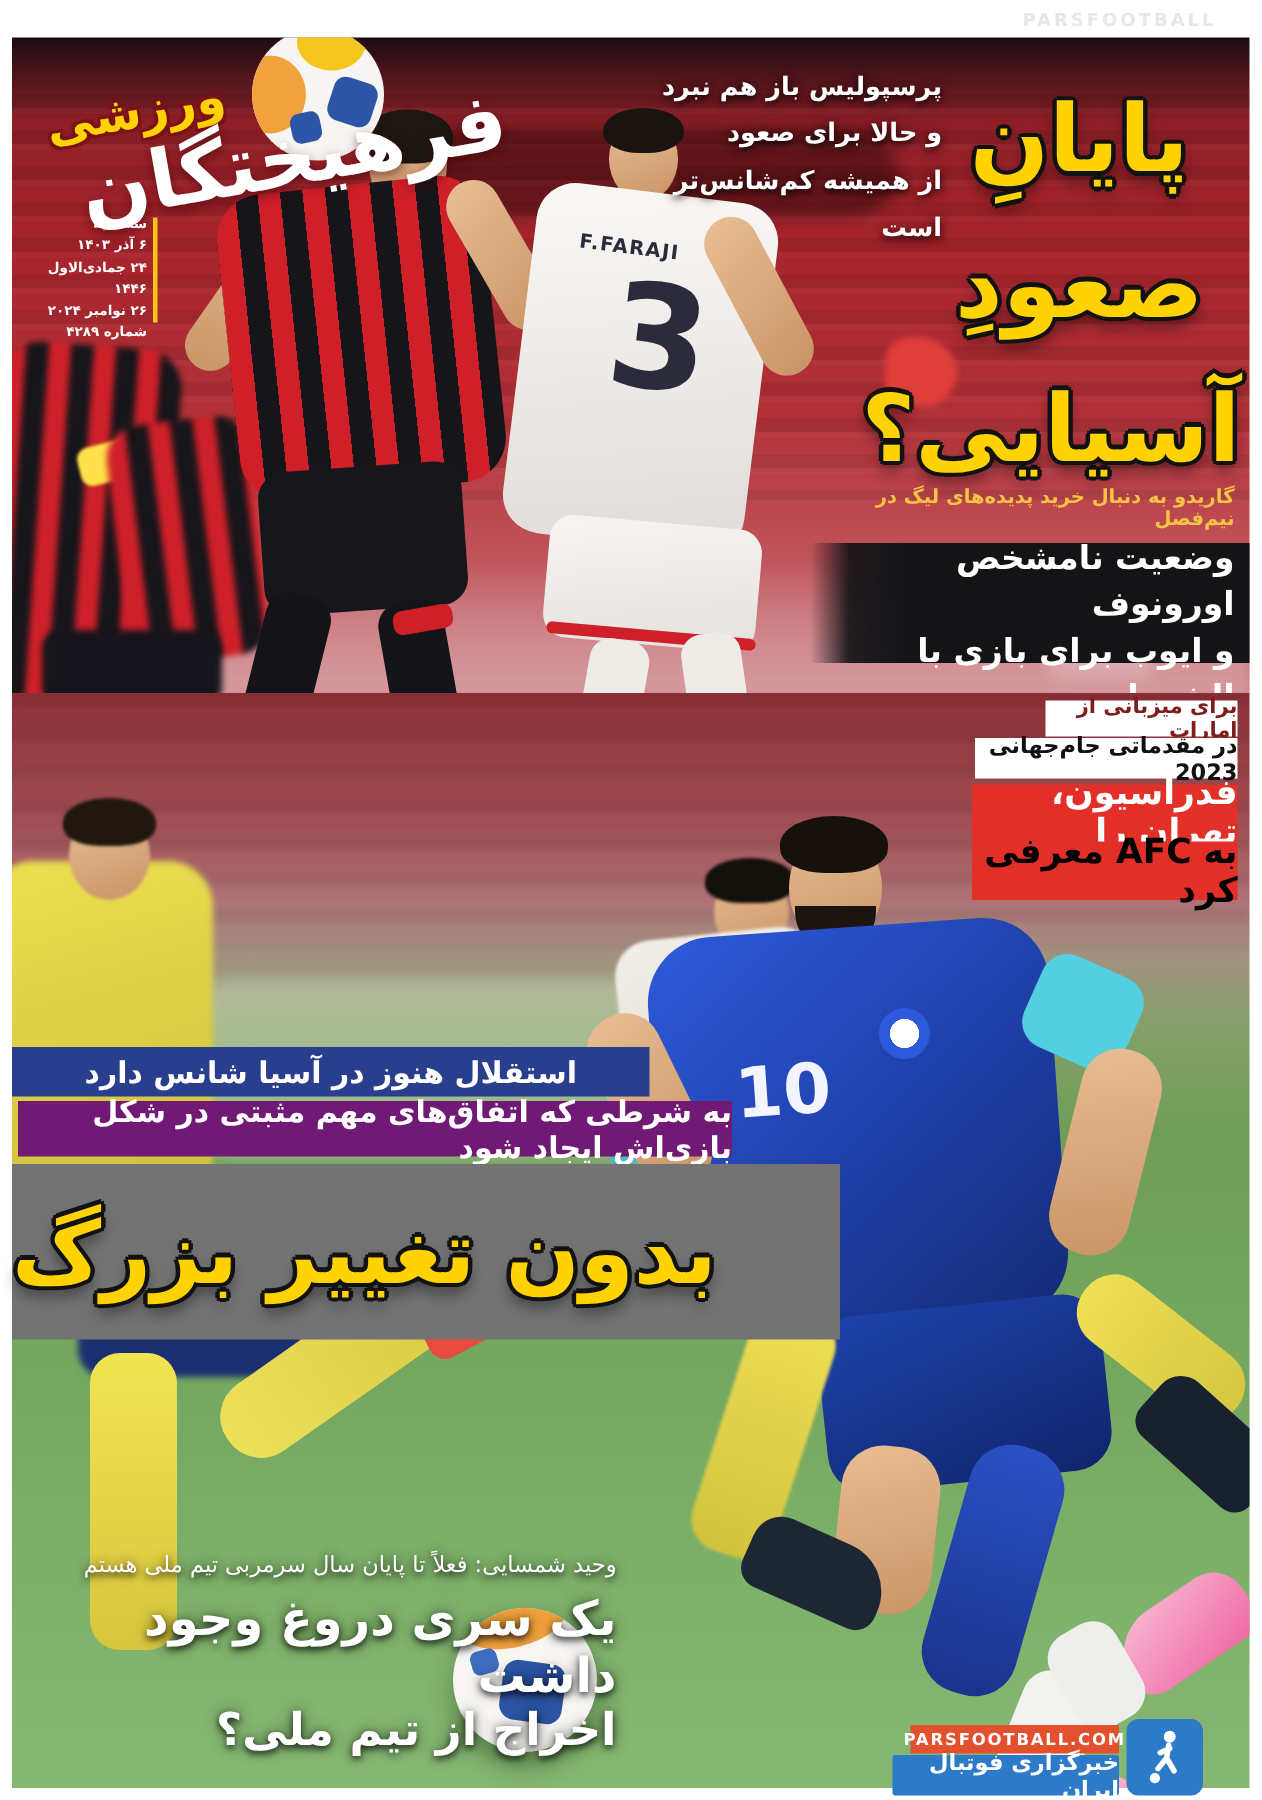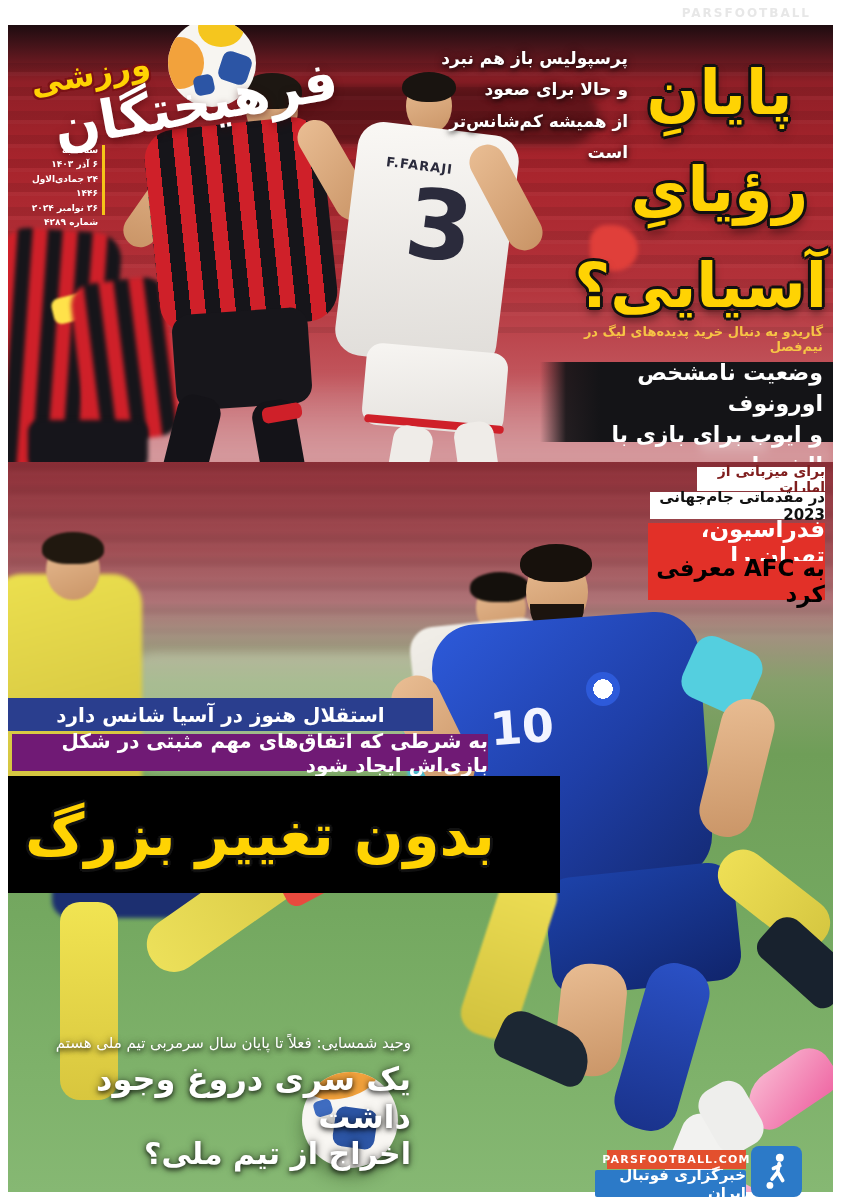--- a/index.html
+++ b/index.html
@@ -90,21 +90,21 @@
     </div>
 
     <div class="abs rtl shadow-txt" style="left:405px;top:18px;width:215px;text-align:right;color:#fff;font-weight:bold;font-size:17px;line-height:1.85;">
       <div>پرسپولیس باز هم نبرد</div>
       <div>و حالا برای صعود</div>
       <div>از همیشه کم‌شانس‌تر است</div>
     </div>
 
     <div class="abs rtl outline-y" style="right:6px;top:20px;width:215px;text-align:center;font-size:62px;line-height:1.56;">
       <div>پایانِ</div>
-      <div>رؤیایِ</div>
+      <div>صعودِ</div>
       <div>آسیایی؟</div>
     </div>
   </div>
 
   <div class="abs rtl" style="left:540px;top:362px;width:293px;height:80px;
               background:linear-gradient(90deg,rgba(20,20,23,0) 0,rgba(20,20,23,.92) 26px,#141417 60px);
               display:flex;flex-direction:column;justify-content:center;align-items:flex-start;padding:0;box-sizing:border-box;">
     <div style="color:#f6c445;font-size:13px;font-weight:bold;margin:2px 0 4px 0;padding-right:10px;">گاریدو به دنبال خرید پدیده‌های لیگ در نیم‌فصل</div>
     <div style="color:#fff;font-size:22px;font-weight:800;padding-right:10px;line-height:1.4;">وضعیت نامشخص اورونوف</div>
     <div style="color:#fff;font-size:22px;font-weight:800;padding-right:10px;line-height:1.4;">و ایوب برای بازی با الشرطه</div>
@@ -172,21 +172,21 @@
   <div class="abs rtl center" style="left:648px;top:561px;width:177px;height:39px;background:#e23028;">
     <span style="color:#000000;font-size:23px;font-weight:800;">به AFC معرفی کرد</span>
   </div>
 
   <div class="abs rtl center" style="left:8px;top:698px;width:425px;height:33px;background:#2a3e8e;">
     <span style="color:#fff;font-size:20px;font-weight:800;">استقلال هنوز در آسیا شانس دارد</span>
   </div>
   <div class="abs rtl center" style="left:12px;top:734px;width:476px;height:37px;background:#701a75;">
     <span style="color:#fff;font-size:20px;font-weight:800;">به شرطی که اتفاق‌های مهم مثبتی در شکل بازی‌اش ایجاد شود</span>
   </div>
-  <div class="abs rtl right" style="left:8px;top:776px;width:552px;height:117px;background:#000000;padding-right:14px;box-sizing:border-box;padding-left:17px;">
+  <div class="abs rtl right" style="left:8px;top:776px;width:552px;height:117px;background:#737373;padding-right:14px;box-sizing:border-box;">
     <span class="outline-y" style="font-size:58px;">بدون تغییر بزرگ</span>
   </div>
 
   <div class="abs rtl" style="right:430px;top:1034px;width:400px;text-align:right;color:#fff;">
     <div class="shadow-txt" style="font-size:15px;font-weight:normal;margin-bottom:8px;">وحید شمسایی: فعلاً تا پایان سال سرمربی تیم ملی هستم</div>
     <div class="shadow-txt" style="font-size:32px;font-weight:800;">یک سری دروغ وجود داشت</div>
     <div class="shadow-txt" style="font-size:30px;font-weight:800;margin-bottom:6px;padding-left:40px;">اخراج از تیم ملی؟</div>
   </div>
 
   <div class="abs center" style="left:607px;top:1150px;width:139px;height:19px;background:#e3502e;">

